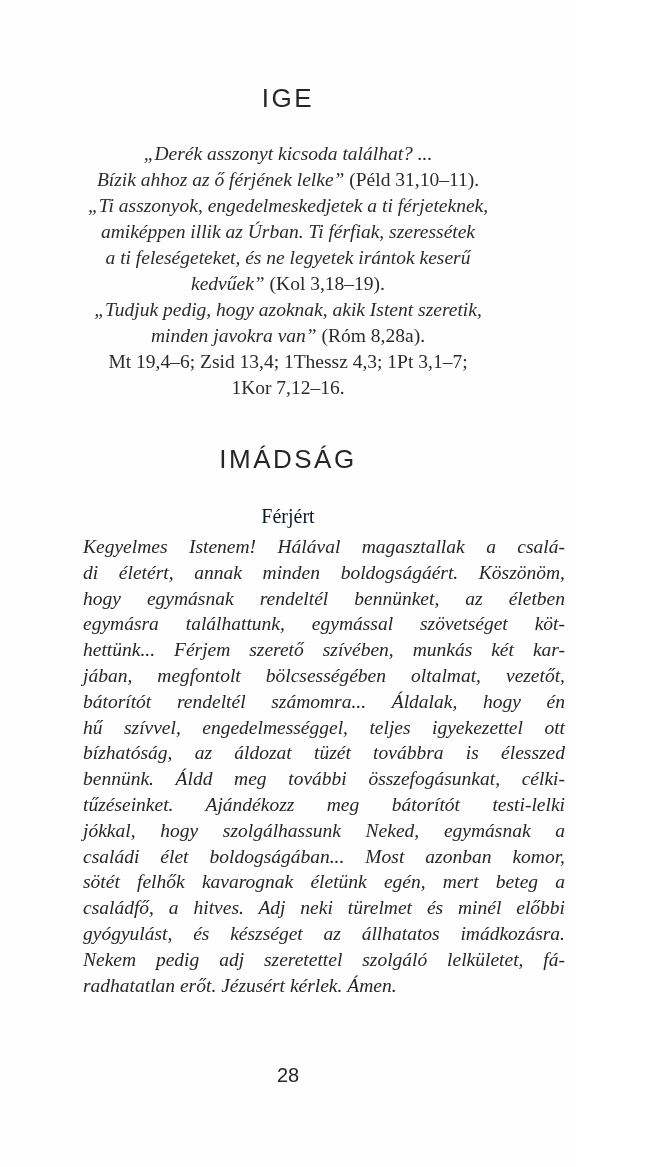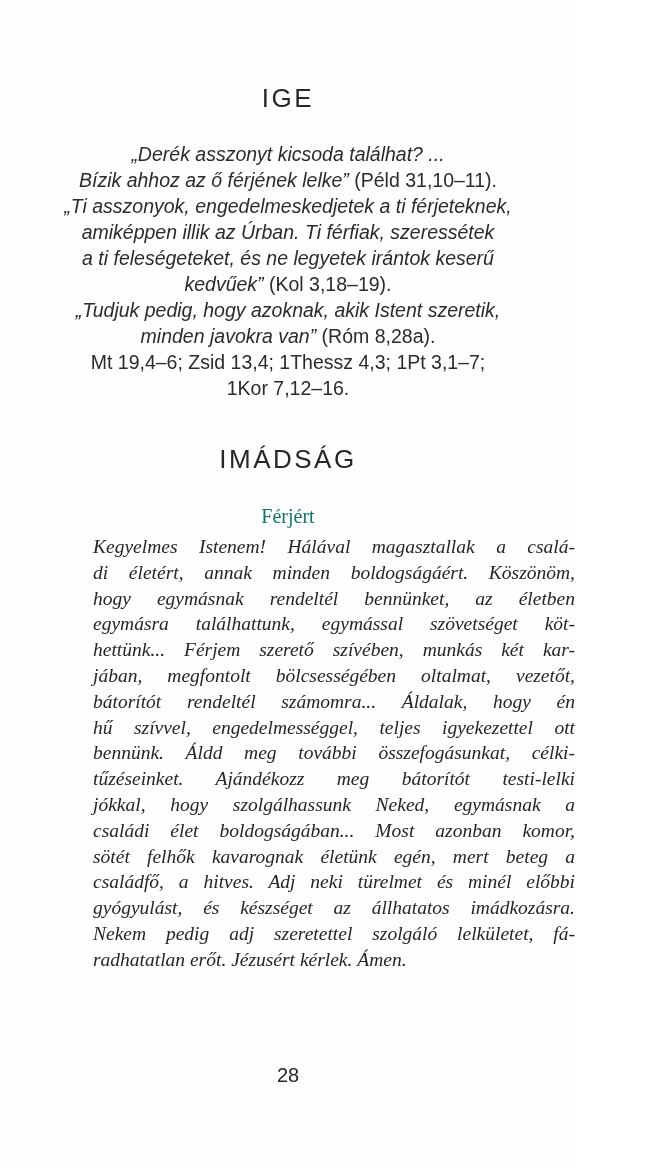--- a/index.html
+++ b/index.html
@@ -28,43 +28,43 @@
   }
   #h-ige { top: 83px; }
   #h-imadsag { top: 444px; }
 
   .scripture {
     position: absolute;
     top: 141px;
     left: 0;
     width: 100%;
     text-align: center;
-    font-family: Liberation Sans, sans-serif;
+    font-family: Liberation Serif, serif;
     font-size: 19.5px;
     line-height: 26px;
     color: #2b2b2b;
   }
   .scripture-line .it { font-style: italic; }
   .scripture-line .up { font-style: normal; }
 
   .subtitle {
     position: absolute;
     top: 505px;
     left: 0;
     width: 100%;
     text-align: center;
     font-family: "Liberation Serif", serif;
     font-size: 20px;
-    color: #0f766e;
+    color: #0f172a;
   }
 
   .prayer {
     position: absolute;
     top: 534px;
-    left: 93px;
+    left: 83px;
     width: 482px;
     font-family: "Liberation Serif", serif;
     font-style: italic;
     font-size: 19.5px;
     line-height: 25.8px;
     color: #262626;
   }
   .pline {
     text-align: justify;
     text-align-last: justify;
@@ -110,20 +110,21 @@
 
   <div class="prayer">
       <div class="pline">Kegyelmes Istenem! Hálával magasztallak a csalá-</div>
       <div class="pline">di életért, annak minden boldogságáért. Köszönöm,</div>
       <div class="pline">hogy egymásnak rendeltél bennünket, az életben</div>
       <div class="pline">egymásra találhattunk, egymással szövetséget köt-</div>
       <div class="pline">hettünk... Férjem szerető szívében, munkás két kar-</div>
       <div class="pline">jában, megfontolt bölcsességében oltalmat, vezetőt,</div>
       <div class="pline">bátorítót rendeltél számomra... Áldalak, hogy én</div>
       <div class="pline">hű szívvel, engedelmességgel, teljes igyekezettel ott</div>
+      <div class="pline">bízhatóság, az áldozat tüzét továbbra is élesszed</div>
       <div class="pline">bennünk. Áldd meg további összefogásunkat, célki-</div>
       <div class="pline">tűzéseinket. Ajándékozz meg bátorítót testi-lelki</div>
       <div class="pline">jókkal, hogy szolgálhassunk Neked, egymásnak a</div>
       <div class="pline">családi élet boldogságában... Most azonban komor,</div>
       <div class="pline">sötét felhők kavarognak életünk egén, mert beteg a</div>
       <div class="pline">családfő, a hitves. Adj neki türelmet és minél előbbi</div>
       <div class="pline">gyógyulást, és készséget az állhatatos imádkozásra.</div>
       <div class="pline">Nekem pedig adj szeretettel szolgáló lelkületet, fá-</div>
       <div class="pline last">radhatatlan erőt. Jézusért kérlek. Ámen.</div>
     </div>

